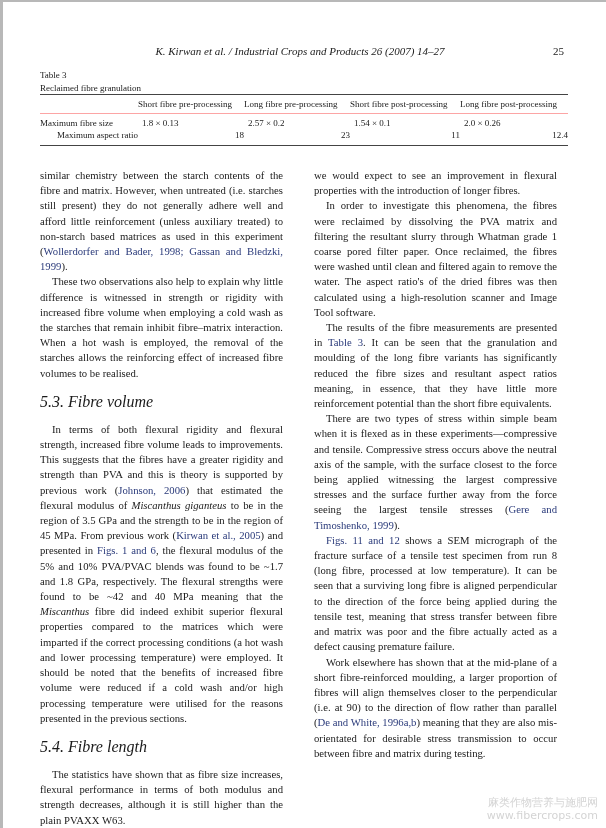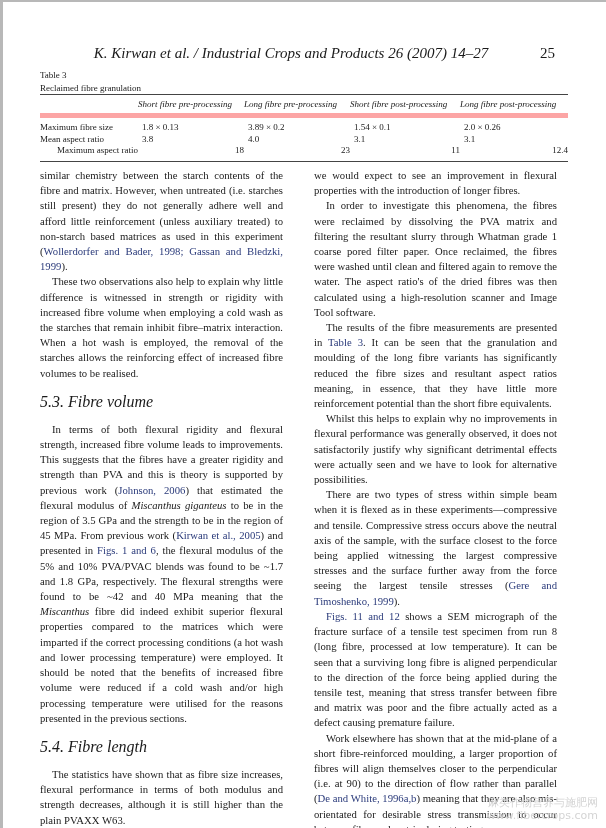--- a/index.html
+++ b/index.html
@@ -7,34 +7,34 @@
     width: 606px; height: 828px; overflow: hidden;
     background: #ffffff;
     font-family: "Liberation Serif", "DejaVu Serif", serif;
     color: #1a1a1a;
     position: relative;
   }
   .frame-top { position: absolute; left: 0; top: 0; width: 606px; height: 2px; background: #b8b8b8; }
   .frame-left { position: absolute; left: 0; top: 0; width: 3px; height: 828px; background: #b8b8b8; }
 
   .running-head {
-    position: absolute; top: 45px; left: 27px; width: 528px; height: 14px;
-    font-size: 15px; font-style: italic;
+    position: absolute; top: 45px; left: 36px; width: 528px; height: 14px;
+    font-size: 11px; font-style: italic;
   }
   .running-head .title { position: absolute; left: 0; right: 0; text-align: center; }
   .running-head .pageno { position: absolute; right: 0; font-style: normal; }
 
   .table-caption { position: absolute; left: 40px; top: 69px; font-size: 9px; line-height: 13px; }
 
   .tbl {
     position: absolute; left: 40px; top: 94px; width: 528px;
     border-collapse: collapse; font-size: 9px;
   }
   .tbl th { font-weight: normal; text-align: left; padding: 4px 0 4px 0; white-space: nowrap; }
-  .tbl thead tr { border-top: 1px solid #444; border-bottom: 5px solid #fca5a5; font-style: italic; }
+  .tbl thead tr { border-top: 1px solid #444; border-bottom: 1px solid #fca5a5; }
   .tbl tbody tr:last-child { border-bottom: 1px solid #444; }
   .tbl tbody tr:first-child td { padding-top: 4px; }
   .tbl tbody tr:last-child td { padding-bottom: 4px; text-align: right; }
   .tbl td { padding: 0; line-height: 11.5px; white-space: nowrap; }
   .tbl .c0 { width: 98px; }
   .tbl .c1 { width: 106px; }
   .tbl .c2 { width: 106px; }
   .tbl .c3 { width: 110px; }
   .tbl td.ind { padding-left: 4px; }
 
@@ -80,30 +80,23 @@
       <th class="c1">Short fibre pre-processing</th>
       <th class="c2">Long fibre pre-processing</th>
       <th class="c3">Short fibre post-processing</th>
       <th>Long fibre post-processing</th>
     </tr>
   </thead>
   <tbody>
     <tr>
       <td>Maximum fibre size</td>
       <td class="ind">1.8 × 0.13</td>
-      <td class="ind">3.89 × 0.2</td>
+      <td class="ind">2.57 × 0.2</td>
       <td class="ind">1.54 × 0.1</td>
       <td class="ind">2.0 × 0.26</td>
-    </tr>
-    <tr>
-      <td>Mean aspect ratio</td>
-      <td class="ind">3.8</td>
-      <td class="ind">4.0</td>
-      <td class="ind">3.1</td>
-      <td class="ind">3.1</td>
     </tr>
     <tr>
       <td>Maximum aspect ratio</td>
       <td>18</td>
       <td>23</td>
       <td>11</td>
       <td>12.4</td>
     </tr>
   </tbody>
 </table>
@@ -115,21 +108,20 @@
   <p><span>In terms of both flexural rigidity and flexural strength, increased fibre volume leads to improvements. This suggests that the fibres have a greater rigidity and strength than PVA and this is theory is supported by previous work (</span><span class="link">Johnson, 2006</span><span>) that estimated the flexural modulus of </span><span class="it">Miscanthus giganteus</span><span> to be in the region of 3.5 GPa and the strength to be in the region of 45 MPa. From previous work (</span><span class="link">Kirwan et al., 2005</span><span>) and presented in </span><span class="link">Figs. 1 and 6</span><span>, the flexural modulus of the 5% and 10% PVA/PVAC blends was found to be ~1.7 and 1.8 GPa, respectively. The flexural strengths were found to be ~42 and 40 MPa meaning that the </span><span class="it">Miscanthus</span><span> fibre did indeed exhibit superior flexural properties compared to the matrices which were imparted if the correct processing conditions (a hot wash and lower processing temperature) were employed. It should be noted that the benefits of increased fibre volume were reduced if a cold wash and/or high processing temperature were utilised for the reasons presented in the previous sections.</span></p>
   <h3>5.4.  Fibre length</h3>
   <p>The statistics have shown that as fibre size increases, flexural performance in terms of both modulus and strength decreases, although it is still higher than the plain PVAXX W63.</p>
   <p>At first observation, this is somewhat peculiar to the general understanding of short fibre reinforcement where</p>
 </div>
 
 <div class="col right">
   <p class="noindent">we would expect to see an improvement in flexural properties with the introduction of longer fibres.</p>
   <p>In order to investigate this phenomena, the fibres were reclaimed by dissolving the PVA matrix and filtering the resultant slurry through Whatman grade 1 coarse pored filter paper. Once reclaimed, the fibres were washed until clean and filtered again to remove the water. The aspect ratio's of the dried fibres was then calculated using a high-resolution scanner and Image Tool software.</p>
   <p><span>The results of the fibre measurements are presented in </span><span class="link">Table 3</span><span>. It can be seen that the granulation and moulding of the long fibre variants has significantly reduced the fibre sizes and resultant aspect ratios meaning, in essence, that they have little more reinforcement potential than the short fibre equivalents.</span></p>
-  <p>Whilst this helps to explain why no improvements in flexural performance was generally observed, it does not satisfactorily justify why significant detrimental effects were actually seen and we have to look for alternative possibilities.</p>
   <p><span>There are two types of stress within simple beam when it is flexed as in these experiments—compressive and tensile. Compressive stress occurs above the neutral axis of the sample, with the surface closest to the force being applied witnessing the largest compressive stresses and the surface further away from the force seeing the largest tensile stresses (</span><span class="link">Gere and Timoshenko, 1999</span><span>).</span></p>
   <p><span class="link">Figs. 11 and 12</span><span> shows a SEM micrograph of the fracture surface of a tensile test specimen from run 8 (long fibre, processed at low temperature). It can be seen that a surviving long fibre is aligned perpendicular to the direction of the force being applied during the tensile test, meaning that stress transfer between fibre and matrix was poor and the fibre actually acted as a defect causing premature failure.</span></p>
   <p><span>Work elsewhere has shown that at the mid-plane of a short fibre-reinforced moulding, a larger proportion of fibres will align themselves closer to the perpendicular (i.e. at 90) to the direction of flow rather than parallel (</span><span class="link">De and White, 1996a,b</span><span>) meaning that they are also mis-orientated for desirable stress transmission to occur between fibre and matrix during testing.</span></p>
 </div>
 
 <div class="watermark">
   <div>麻类作物营养与施肥网</div>
   <div>www.fibercrops.com</div>
 </div>
 

